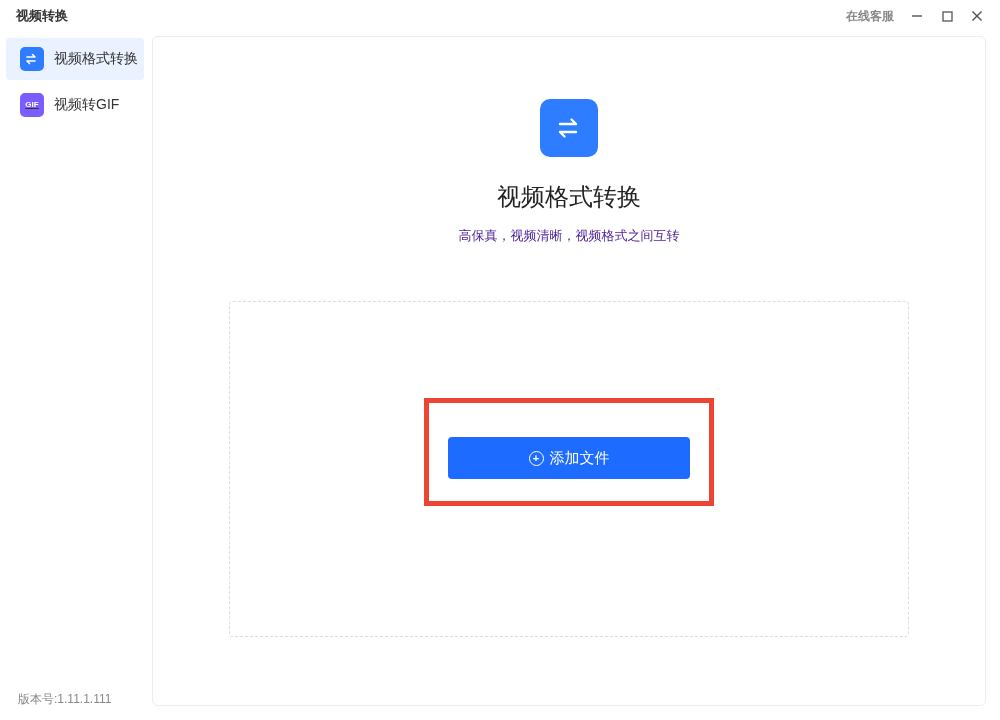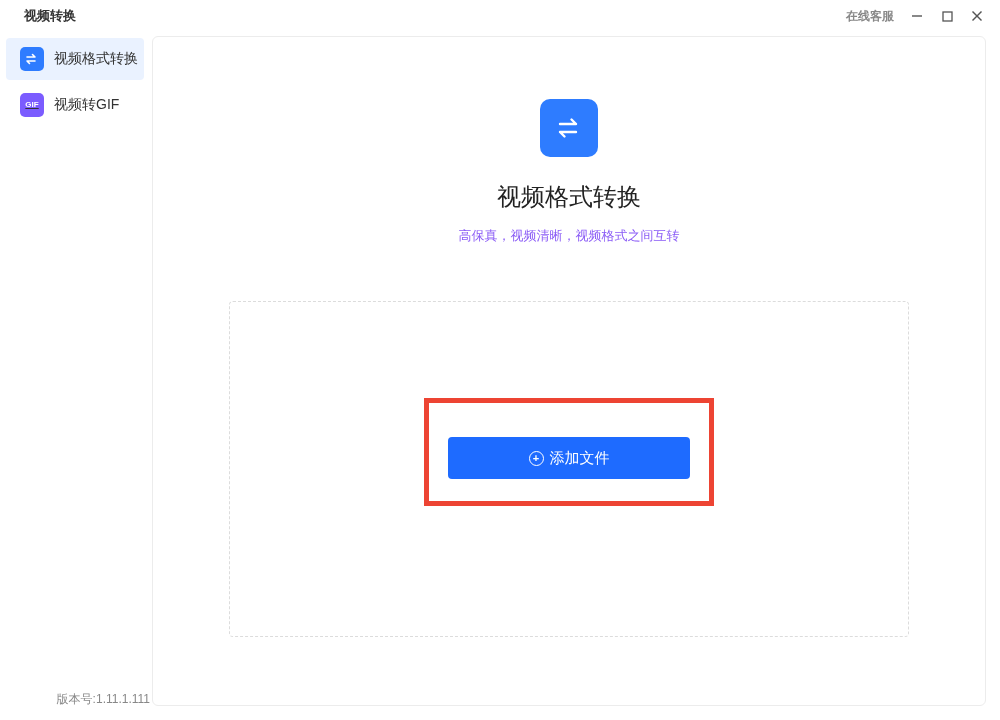--- a/index.html
+++ b/index.html
@@ -8,21 +8,21 @@
     background: #fff;
     width: 1000px;
     height: 720px;
     overflow: hidden;
     color: #333;
   }
   .titlebar {
     height: 32px;
     display: flex;
     align-items: center;
-    padding: 0 8px 0 24px;
+    padding: 0 8px 0 16px;
     font-size: 13px;
     font-weight: 600;
   }
   .titlebar .spacer { flex: 1; }
   .titlebar .online {
     font-size: 12px;
     color: #888;
     font-weight: 700;
     margin-right: 8px;
     cursor: pointer;
@@ -33,21 +33,20 @@
     display: flex;
     align-items: center;
     justify-content: center;
     cursor: pointer;
     color: #555;
   }
   .win-btn svg { display: block; }
   .body {
     display: flex;
     height: calc(100% - 32px);
-    text-align: right;
   }
   .sidebar {
     width: 150px;
     padding-top: 6px;
     display: flex;
     flex-direction: column;
   }
   .side-item {
     height: 42px;
     display: flex;
@@ -108,21 +107,21 @@
     margin-bottom: 24px;
   }
   .hero-title {
     font-size: 24px;
     font-weight: 500;
     color: #222;
     margin-bottom: 14px;
   }
   .hero-sub {
     font-size: 13px;
-    color: #8b5cf6;
+    color: #4c1d95;
     margin-bottom: 56px;
   }
   .dropzone {
     width: 680px;
     height: 336px;
     border: 1px dashed #dcdcdc;
     border-radius: 4px;
     display: flex;
     flex-direction: column;
     align-items: center;

